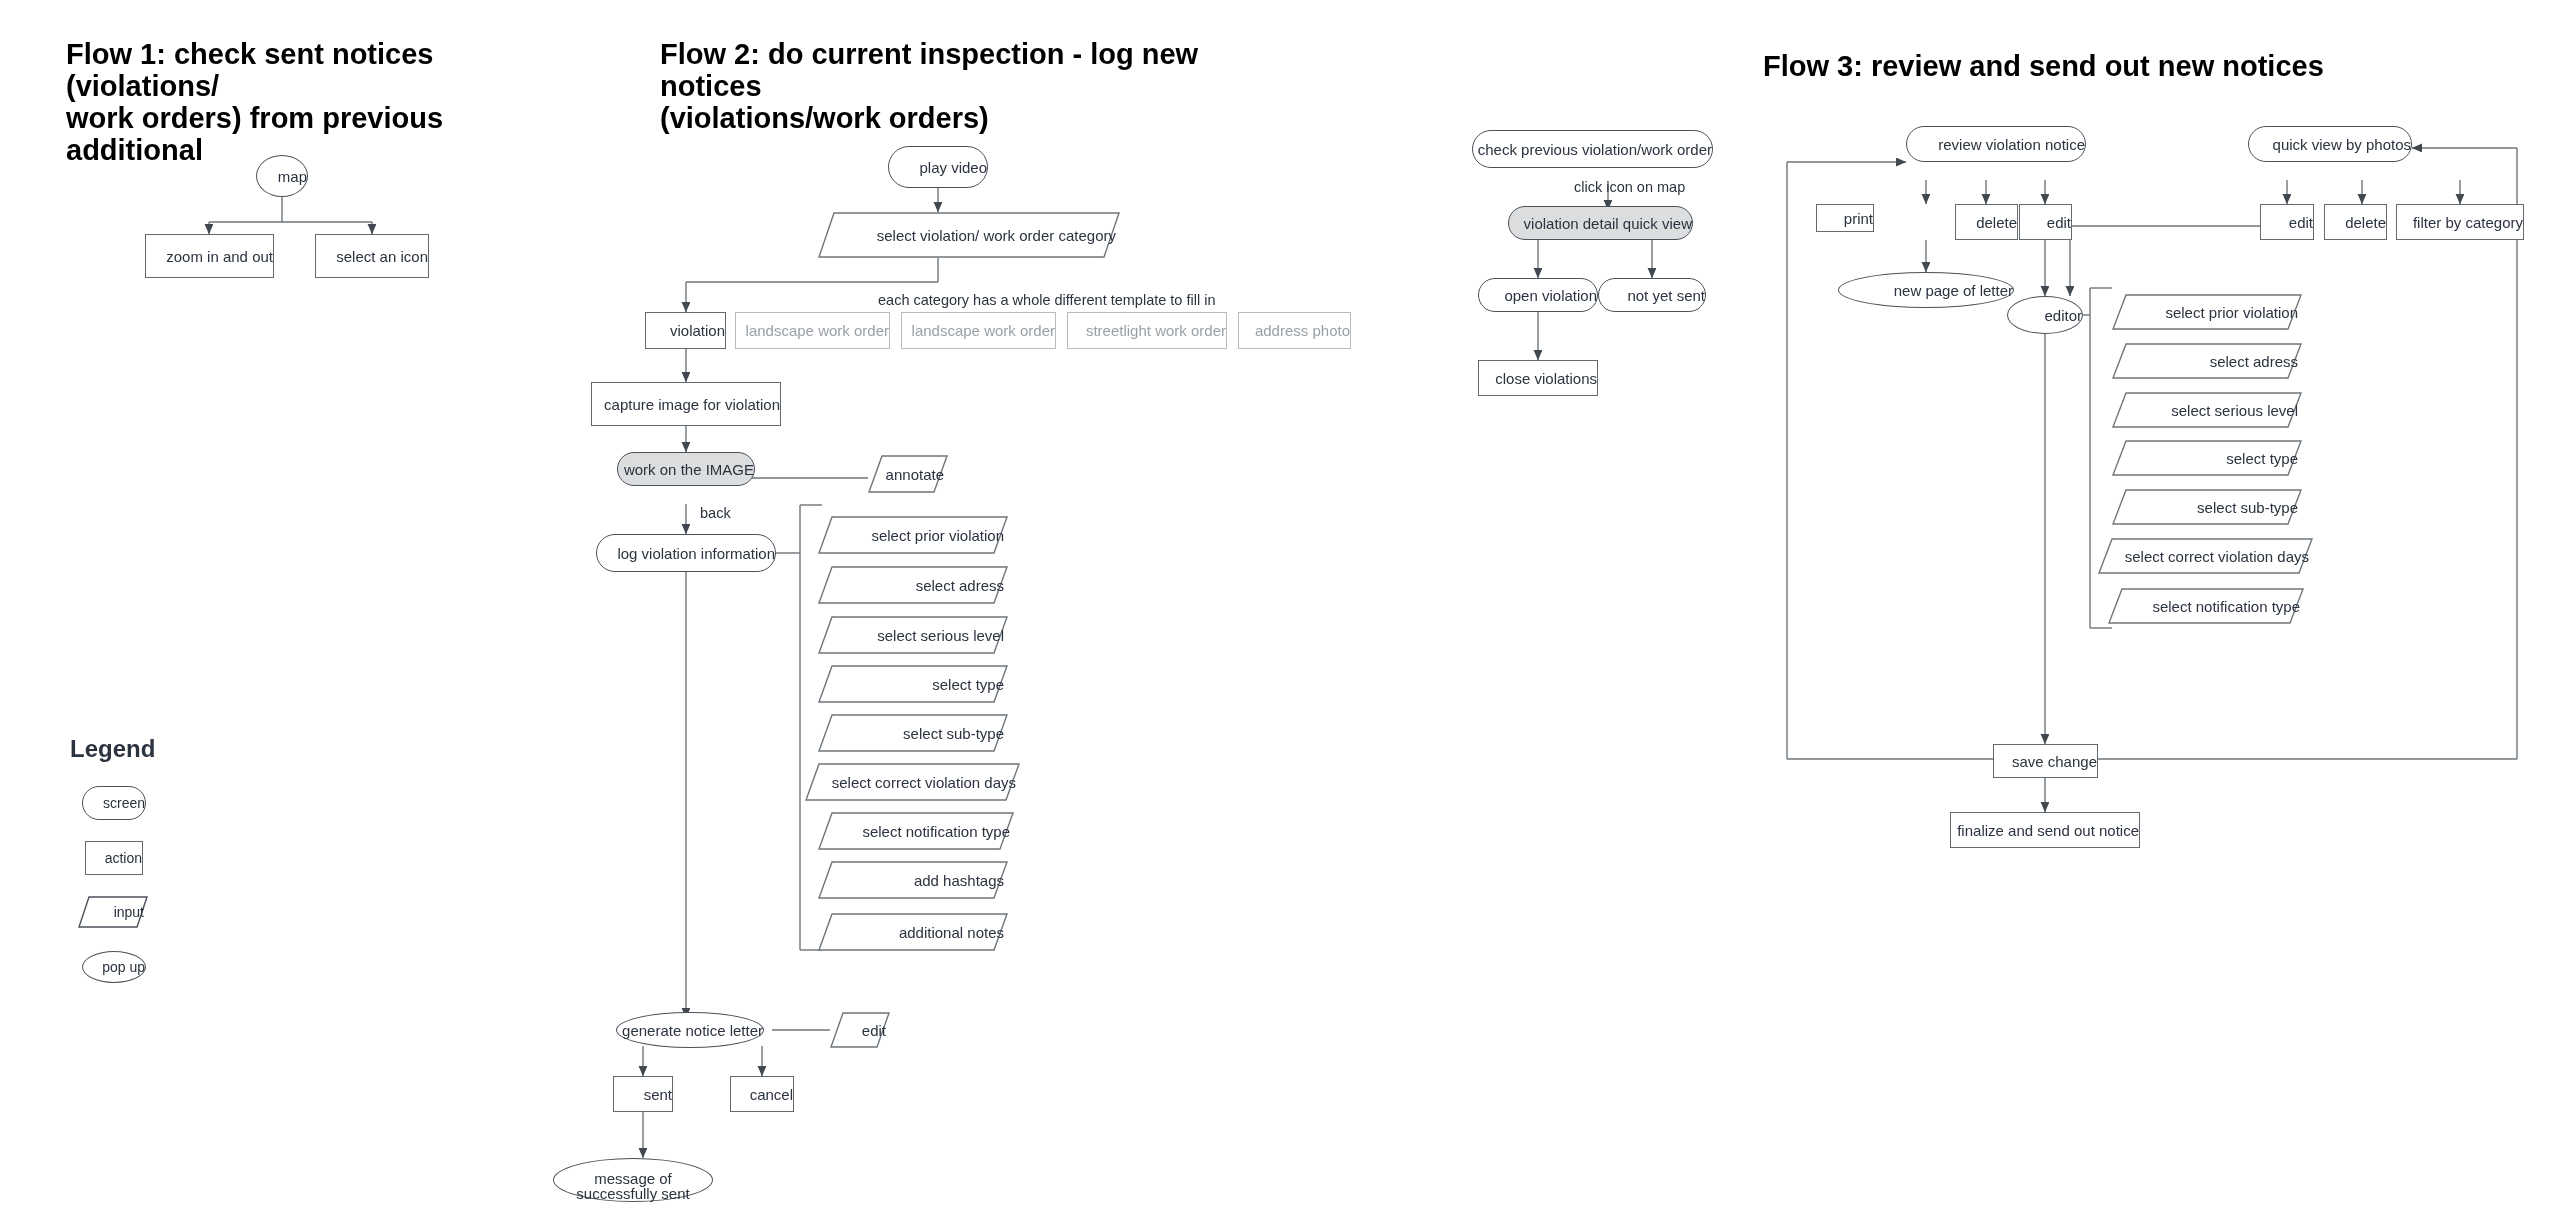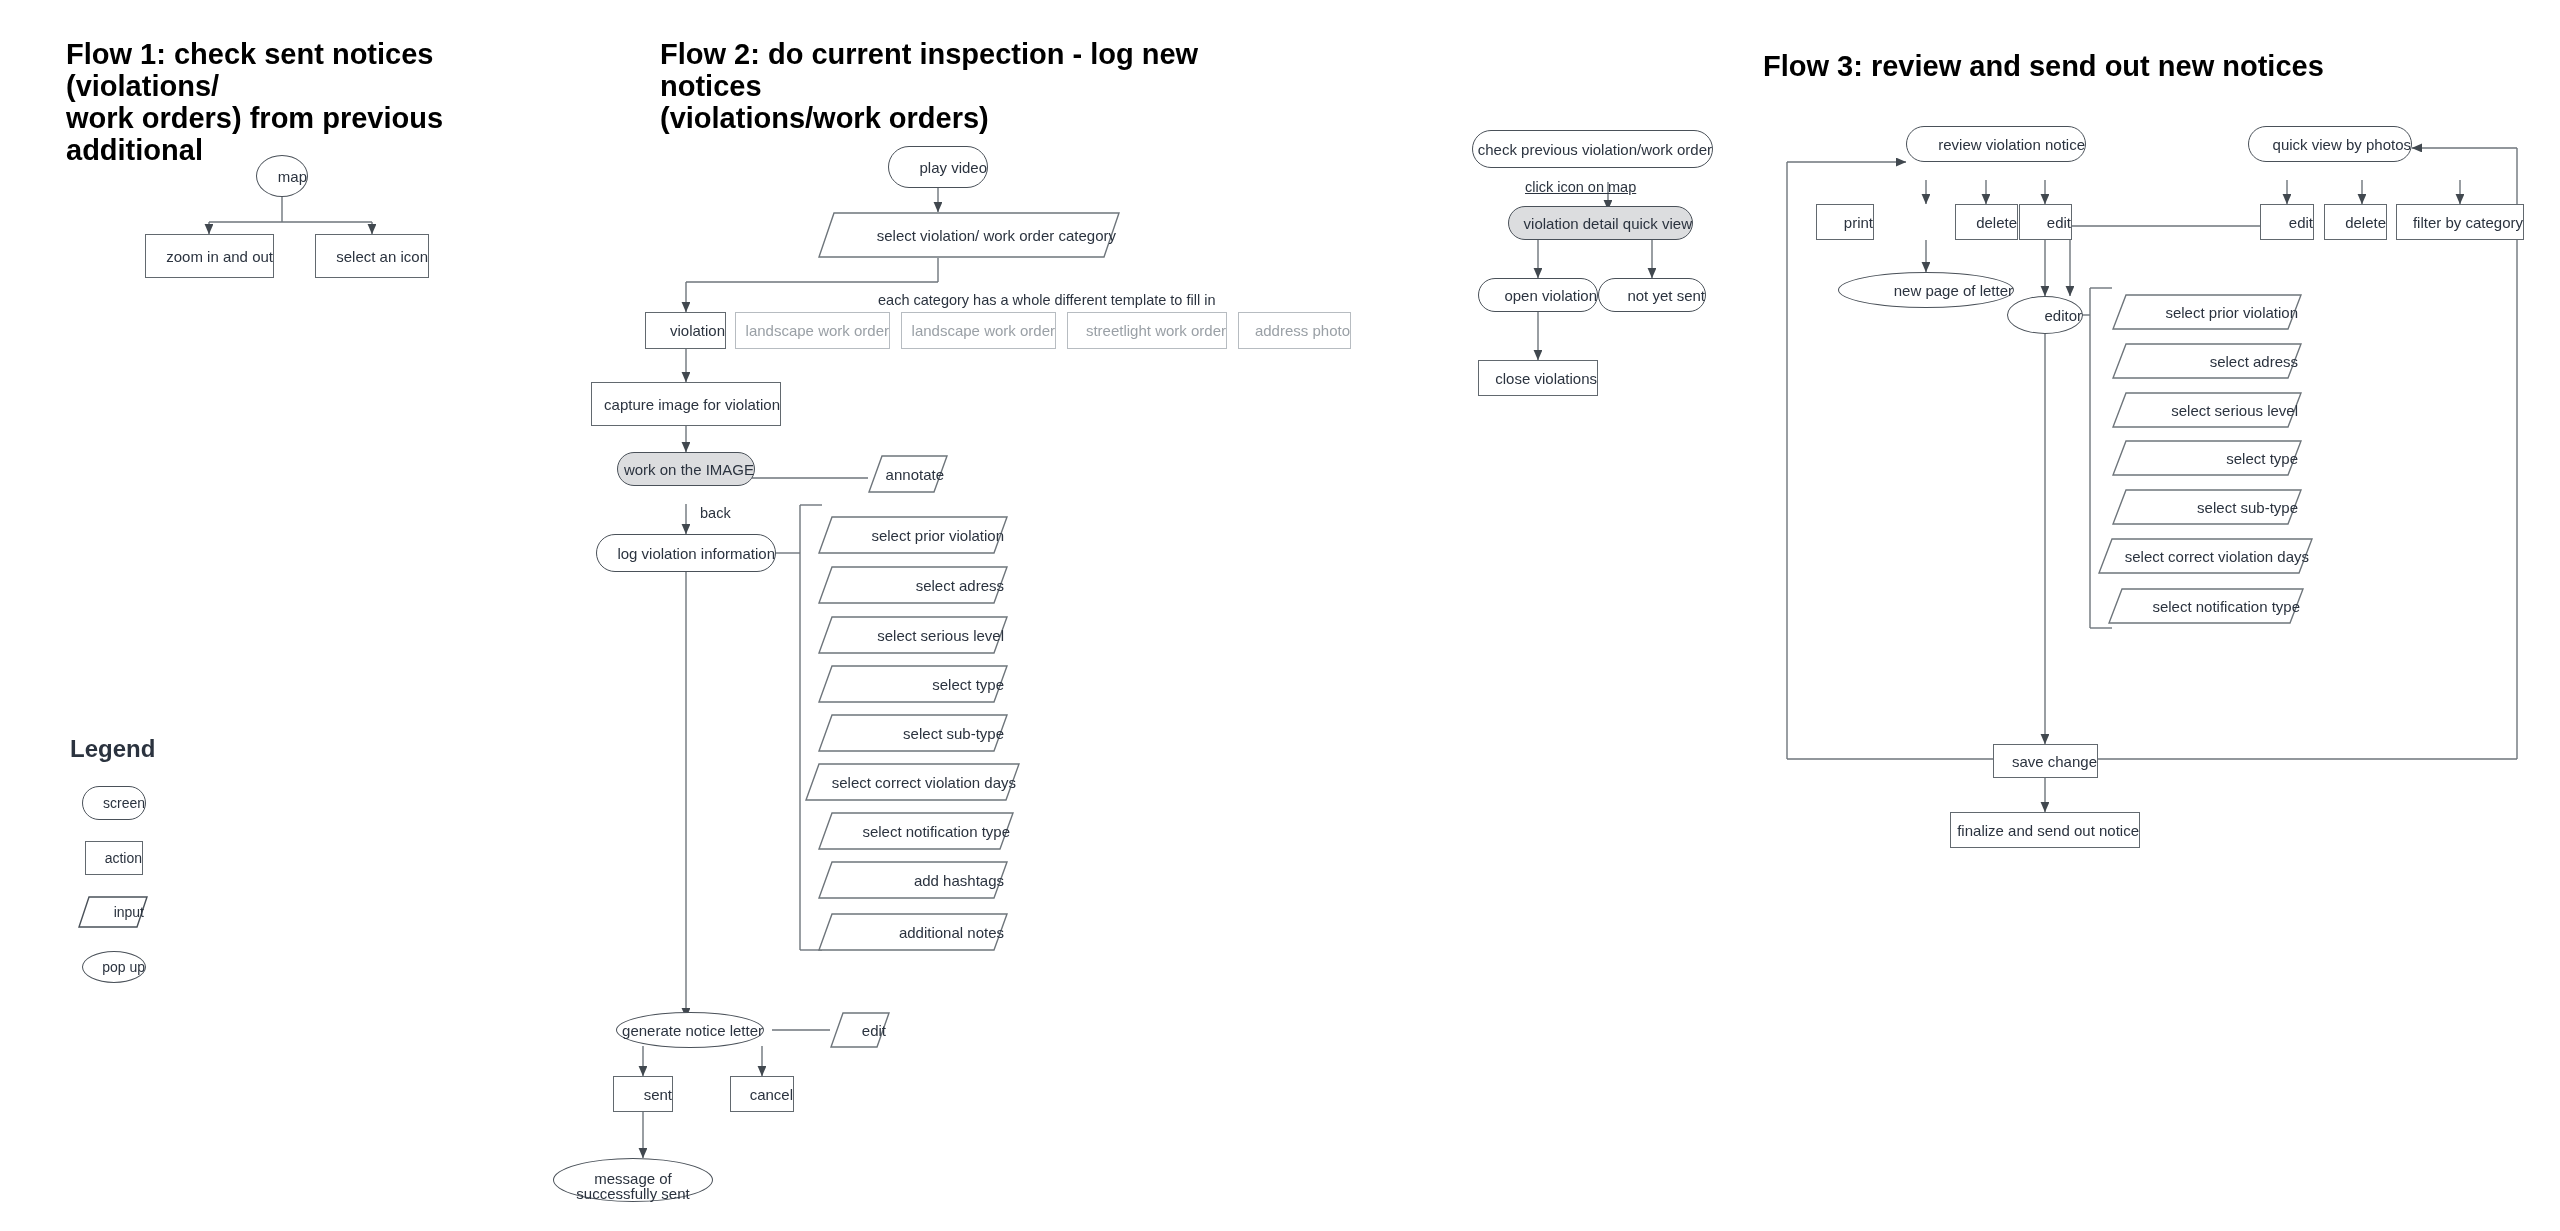--- a/index.html
+++ b/index.html
@@ -291,21 +291,21 @@
   </div>
 
   <div class="title" style="left:1763px;top:50px;width:600px;">
     <div>Flow 3: review and send out new notices</div>
   </div>
 
   <div class="node screen" style="left:1472px;top:130px;width:241px;height:38px;">
       <span>check previous violation/work order</span>
     </div>
 
-  <div class="note" style="left:1525px;top:179px;text-decoration:underline;">click icon on map</div>
+  <div class="note" style="left:1574px;top:179px;">click icon on map</div>
 
   <div class="node screen fill" style="left:1508px;top:206px;width:185px;height:34px;">
       <span>violation detail quick view</span>
     </div>
 
   <div class="node screen" style="left:1478px;top:278px;width:120px;height:34px;">
       <span>open violation</span>
     </div>
 
   <div class="node screen" style="left:1598px;top:278px;width:108px;height:34px;">
@@ -313,21 +313,21 @@
     </div>
 
   <div class="node action" style="left:1478px;top:360px;width:120px;height:36px;">
       <span>close violations</span>
     </div>
 
   <div class="node screen" style="left:1906px;top:126px;width:180px;height:36px;">
       <span>review violation notice</span>
     </div>
 
-  <div class="node action" style="left:1816px;top:204px;width:58px;height:36px;">
+  <div class="node action" style="left:1816px;top:204px;width:58px;height:28px;">
       <span>print</span>
     </div>
   <div class="node action" style="left:1955px;top:204px;width:63px;height:36px;">
       <span>delete</span>
     </div>
   <div class="node action" style="left:2019px;top:204px;width:53px;height:36px;">
       <span>edit</span>
     </div>
 
   <div class="node popup" style="left:1838px;top:272px;width:176px;height:36px;">

